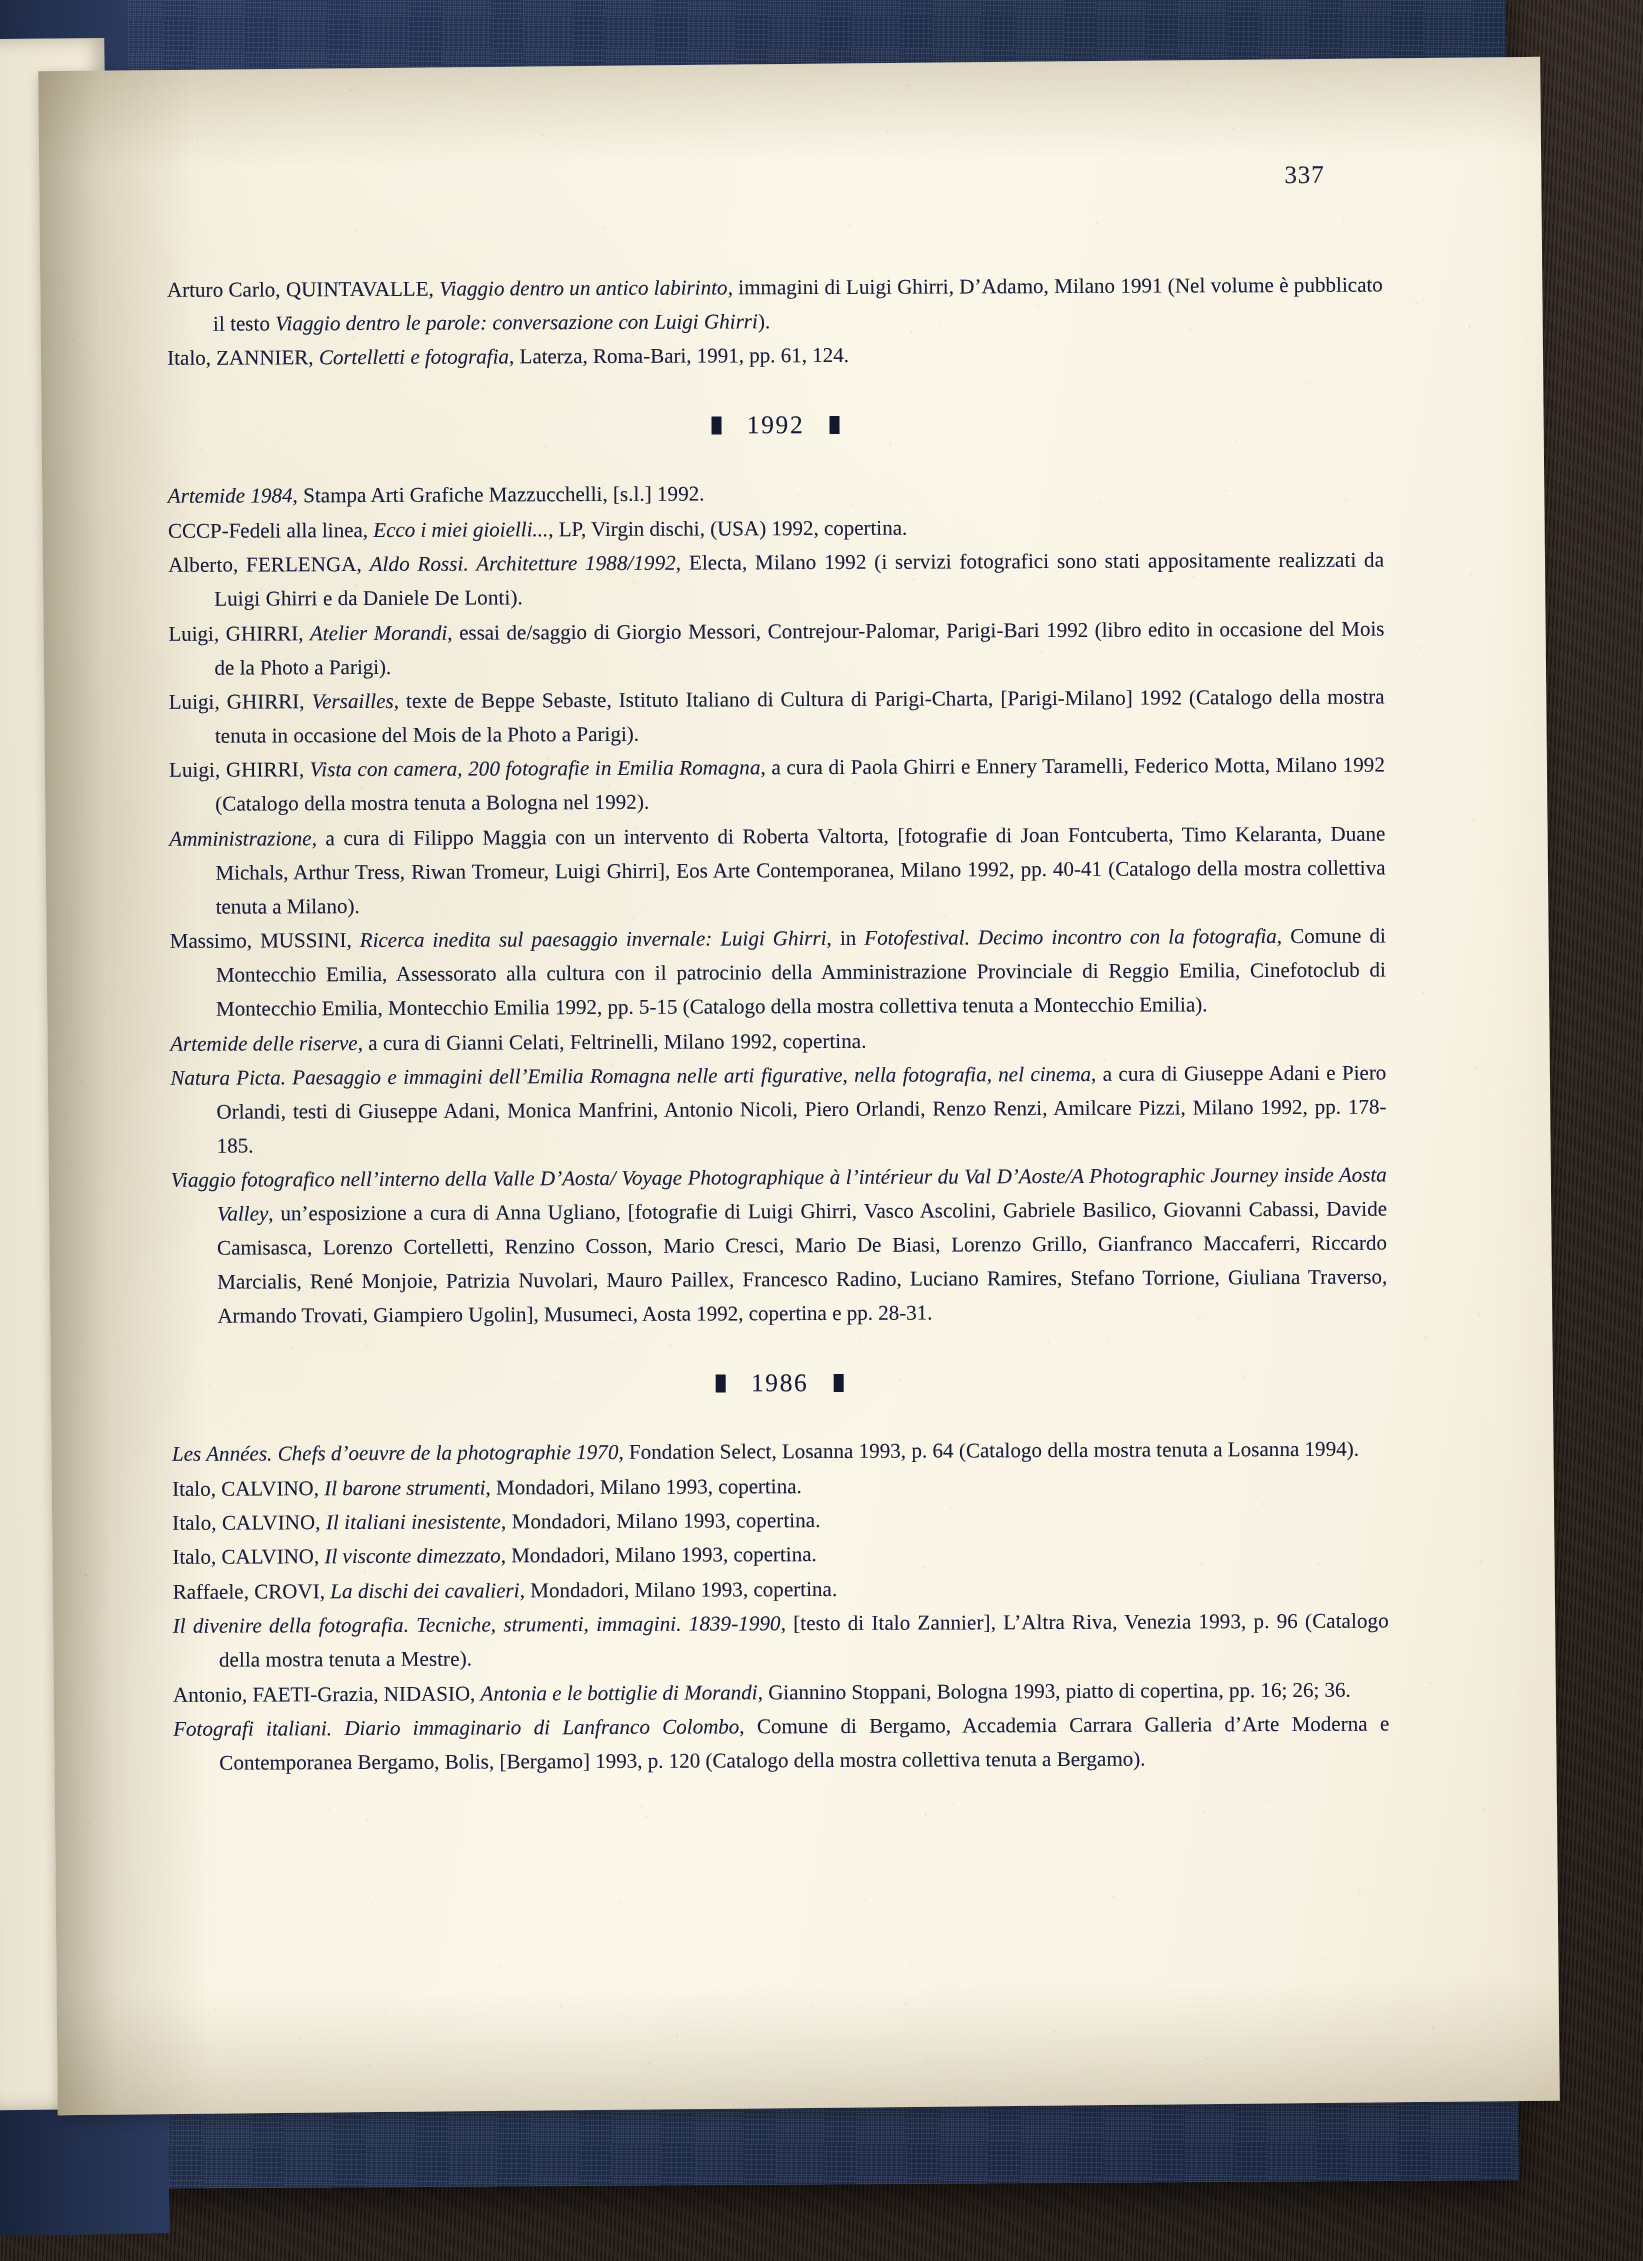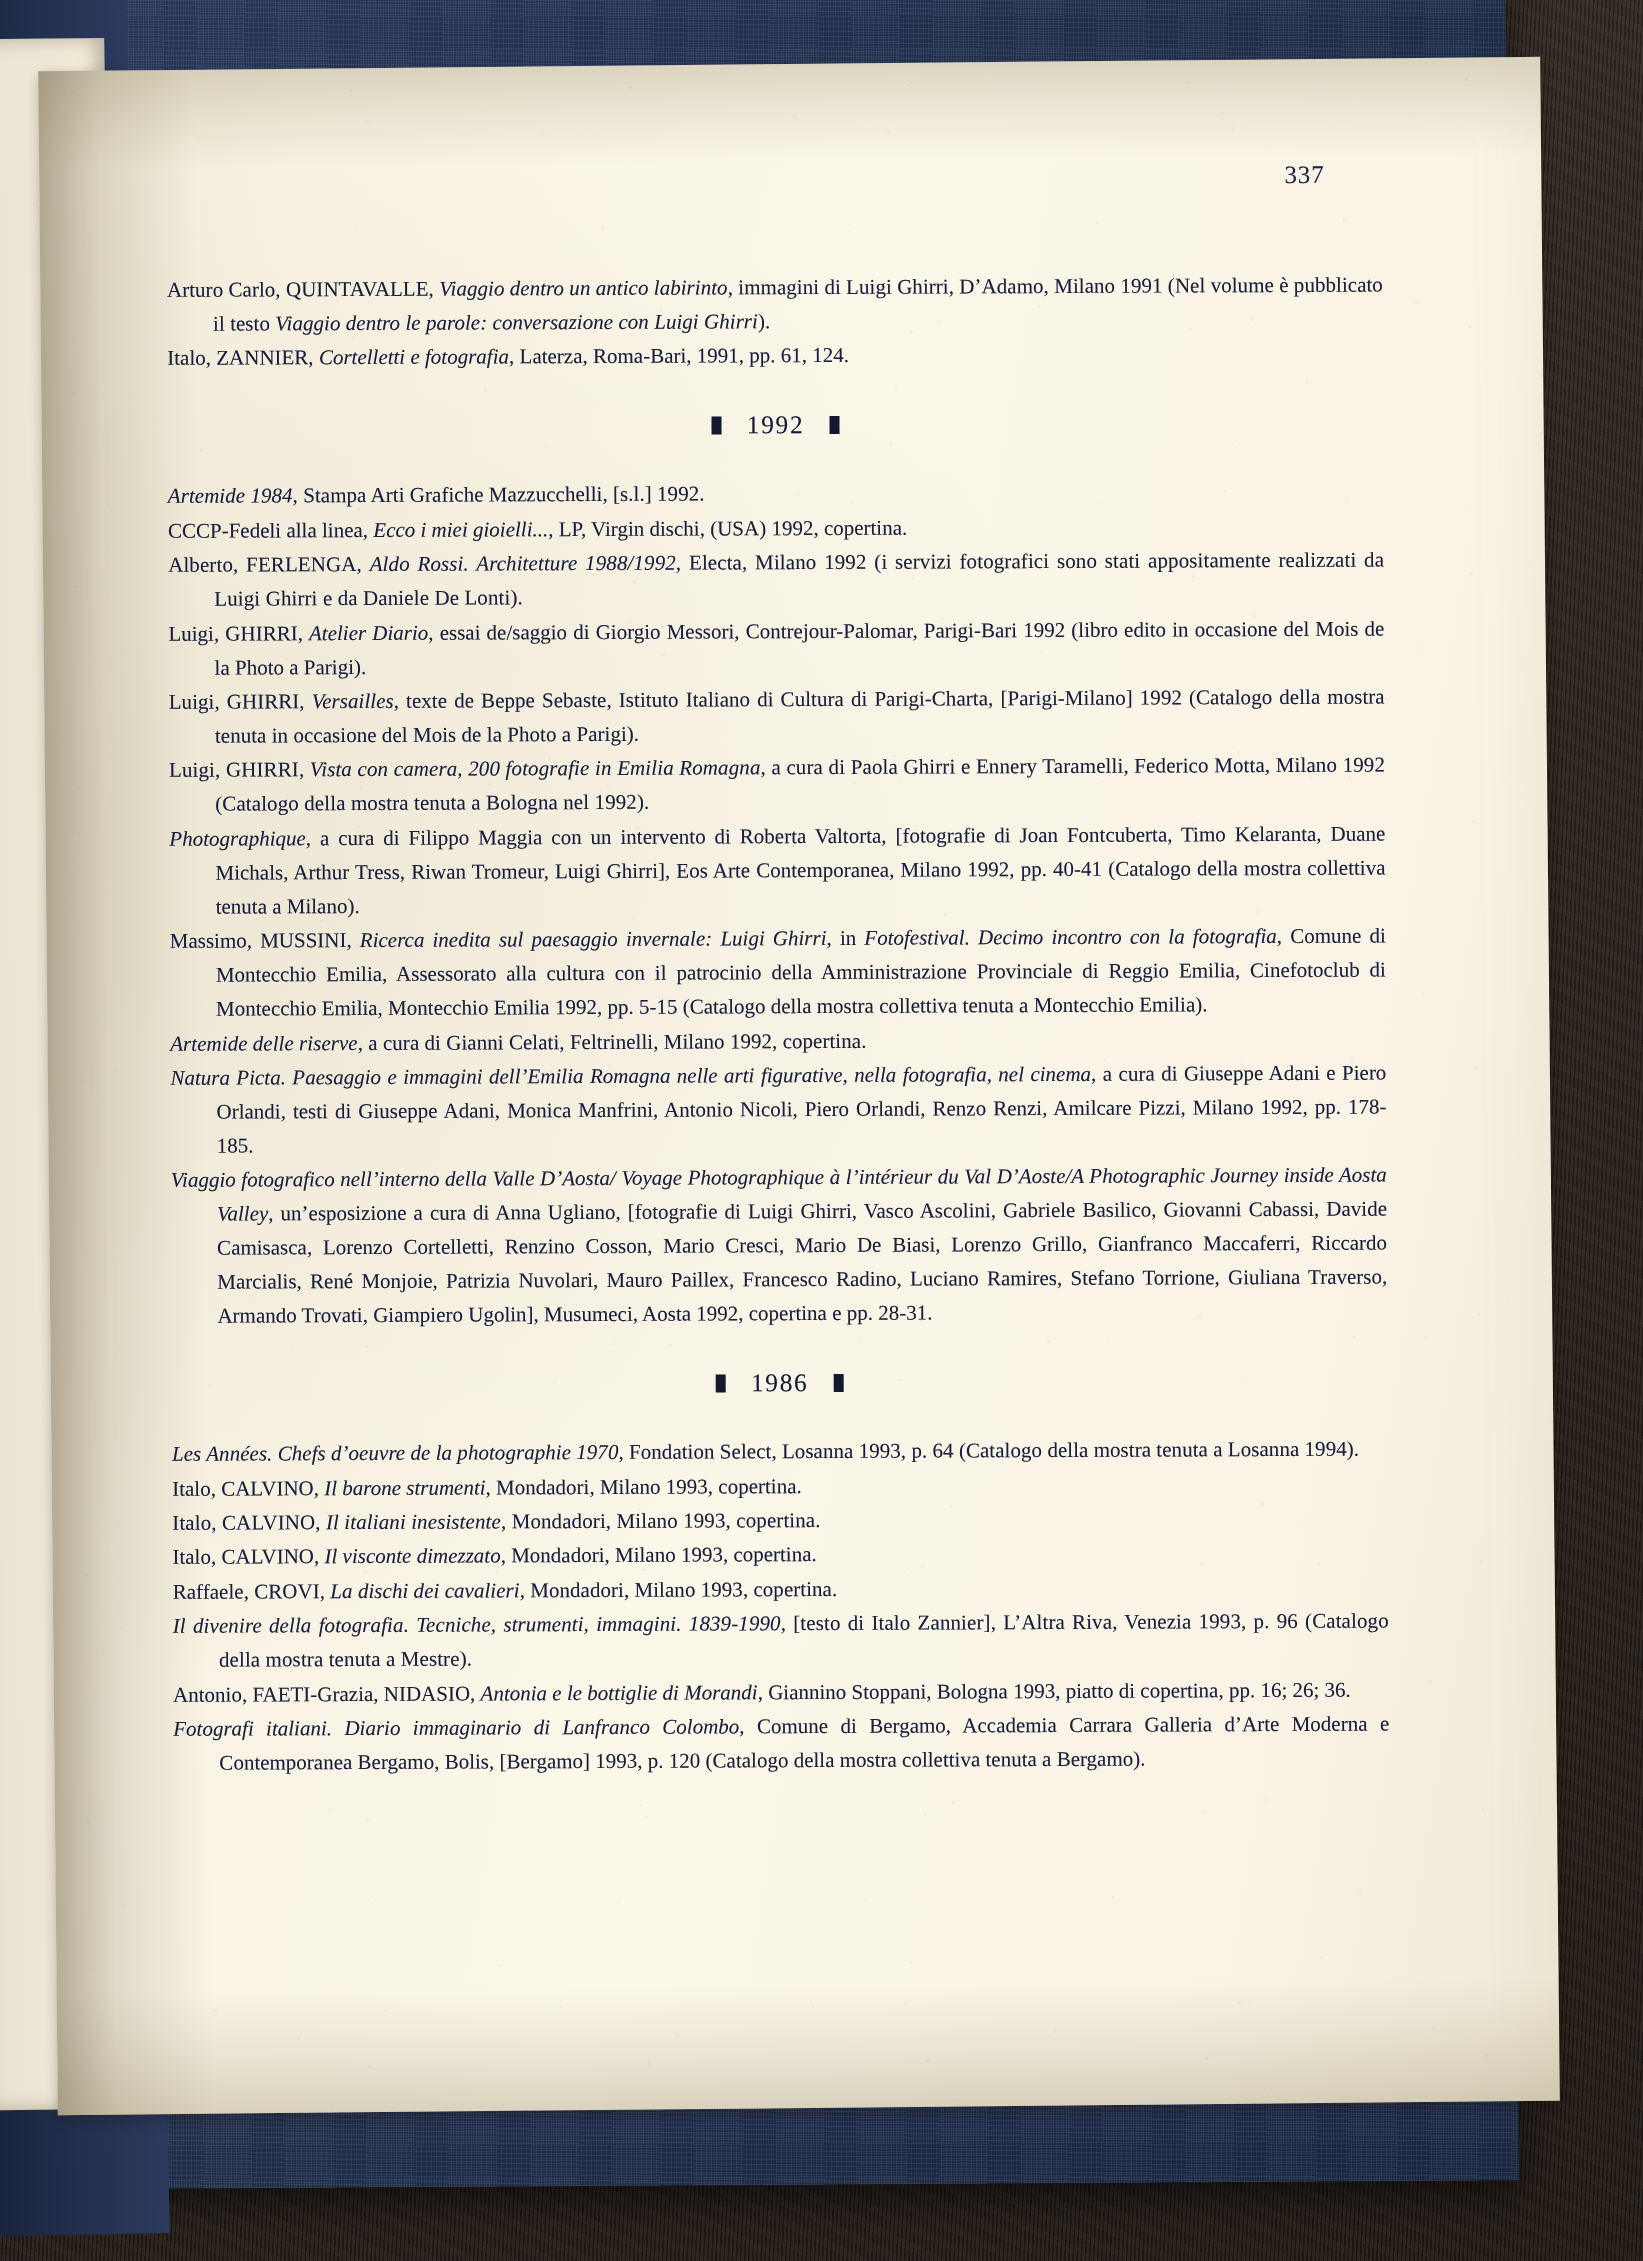--- a/index.html
+++ b/index.html
@@ -158,24 +158,24 @@
     <div id="sections-host">
         <div class="year-head">
           <span class="sq"></span>
           <span class="yr">1992</span>
           <span class="sq"></span>
         </div>
         <ul class="entries">
           <li class="entry"><i>Artemide 1984</i>, Stampa Arti Grafiche Mazzucchelli, [s.l.] 1992.</li>
           <li class="entry">CCCP-Fedeli alla linea, <i>Ecco i miei gioielli...</i>, LP, Virgin dischi, (USA) 1992, copertina.</li>
           <li class="entry">Alberto, FERLENGA, <i>Aldo Rossi. Architetture 1988/1992</i>, Electa, Milano 1992 (i servizi fotografici sono stati appositamente realizzati da Luigi Ghirri e da Daniele De Lonti).</li>
-          <li class="entry">Luigi, GHIRRI, <i>Atelier Diario</i>, essai de/saggio di Giorgio Messori, Contrejour-Palomar, Parigi-Bari 1992 (libro edito in occasione del Mois de la Photo a Parigi).</li>
+          <li class="entry">Luigi, GHIRRI, <i>Atelier Morandi</i>, essai de/saggio di Giorgio Messori, Contrejour-Palomar, Parigi-Bari 1992 (libro edito in occasione del Mois de la Photo a Parigi).</li>
           <li class="entry">Luigi, GHIRRI, <i>Versailles</i>, texte de Beppe Sebaste, Istituto Italiano di Cultura di Parigi-Charta, [Parigi-Milano] 1992 (Catalogo della mostra tenuta in occasione del Mois de la Photo a Parigi).</li>
           <li class="entry">Luigi, GHIRRI, <i>Vista con camera, 200 fotografie in Emilia Romagna</i>, a cura di Paola Ghirri e Ennery Taramelli, Federico Motta, Milano 1992 (Catalogo della mostra tenuta a Bologna nel 1992).</li>
-          <li class="entry"><i>Photographique</i>, a cura di Filippo Maggia con un intervento di Roberta Valtorta, [fotografie di Joan Fontcuberta, Timo Kelaranta, Duane Michals, Arthur Tress, Riwan Tromeur, Luigi Ghirri], Eos Arte Contemporanea, Milano 1992, pp. 40-41 (Catalogo della mostra collettiva tenuta a Milano).</li>
+          <li class="entry"><i>Amministrazione</i>, a cura di Filippo Maggia con un intervento di Roberta Valtorta, [fotografie di Joan Fontcuberta, Timo Kelaranta, Duane Michals, Arthur Tress, Riwan Tromeur, Luigi Ghirri], Eos Arte Contemporanea, Milano 1992, pp. 40-41 (Catalogo della mostra collettiva tenuta a Milano).</li>
           <li class="entry">Massimo, MUSSINI, <i>Ricerca inedita sul paesaggio invernale: Luigi Ghirri</i>, in <i>Fotofestival. Decimo incontro con la fotografia</i>, Comune di Montecchio Emilia, Assessorato alla cultura con il patrocinio della Amministrazione Provinciale di Reggio Emilia, Cinefotoclub di Montecchio Emilia, Montecchio Emilia 1992, pp. 5-15 (Catalogo della mostra collettiva tenuta a Montecchio Emilia).</li>
           <li class="entry"><i>Artemide delle riserve</i>, a cura di Gianni Celati, Feltrinelli, Milano 1992, copertina.</li>
           <li class="entry"><i>Natura Picta. Paesaggio e immagini dell’Emilia Romagna nelle arti figurative, nella fotografia, nel cinema</i>, a cura di Giuseppe Adani e Piero Orlandi, testi di Giuseppe Adani, Monica Manfrini, Antonio Nicoli, Piero Orlandi, Renzo Renzi, Amilcare Pizzi, Milano 1992, pp. 178-185.</li>
           <li class="entry"><i>Viaggio fotografico nell’interno della Valle D’Aosta/ Voyage Photographique à l’intérieur du Val D’Aoste/A Photographic Journey inside Aosta Valley</i>, un’esposizione a cura di Anna Ugliano, [fotografie di Luigi Ghirri, Vasco Ascolini, Gabriele Basilico, Giovanni Cabassi, Davide Camisasca, Lorenzo Cortelletti, Renzino Cosson, Mario Cresci, Mario De Biasi, Lorenzo Grillo, Gianfranco Maccaferri, Riccardo Marcialis, René Monjoie, Patrizia Nuvolari, Mauro Paillex, Francesco Radino, Luciano Ramires, Stefano Torrione, Giuliana Traverso, Armando Trovati, Giampiero Ugolin], Musumeci, Aosta 1992, copertina e pp. 28-31.</li>
         </ul>
         <div class="year-head">
           <span class="sq"></span>
           <span class="yr">1986</span>
           <span class="sq"></span>
         </div>

